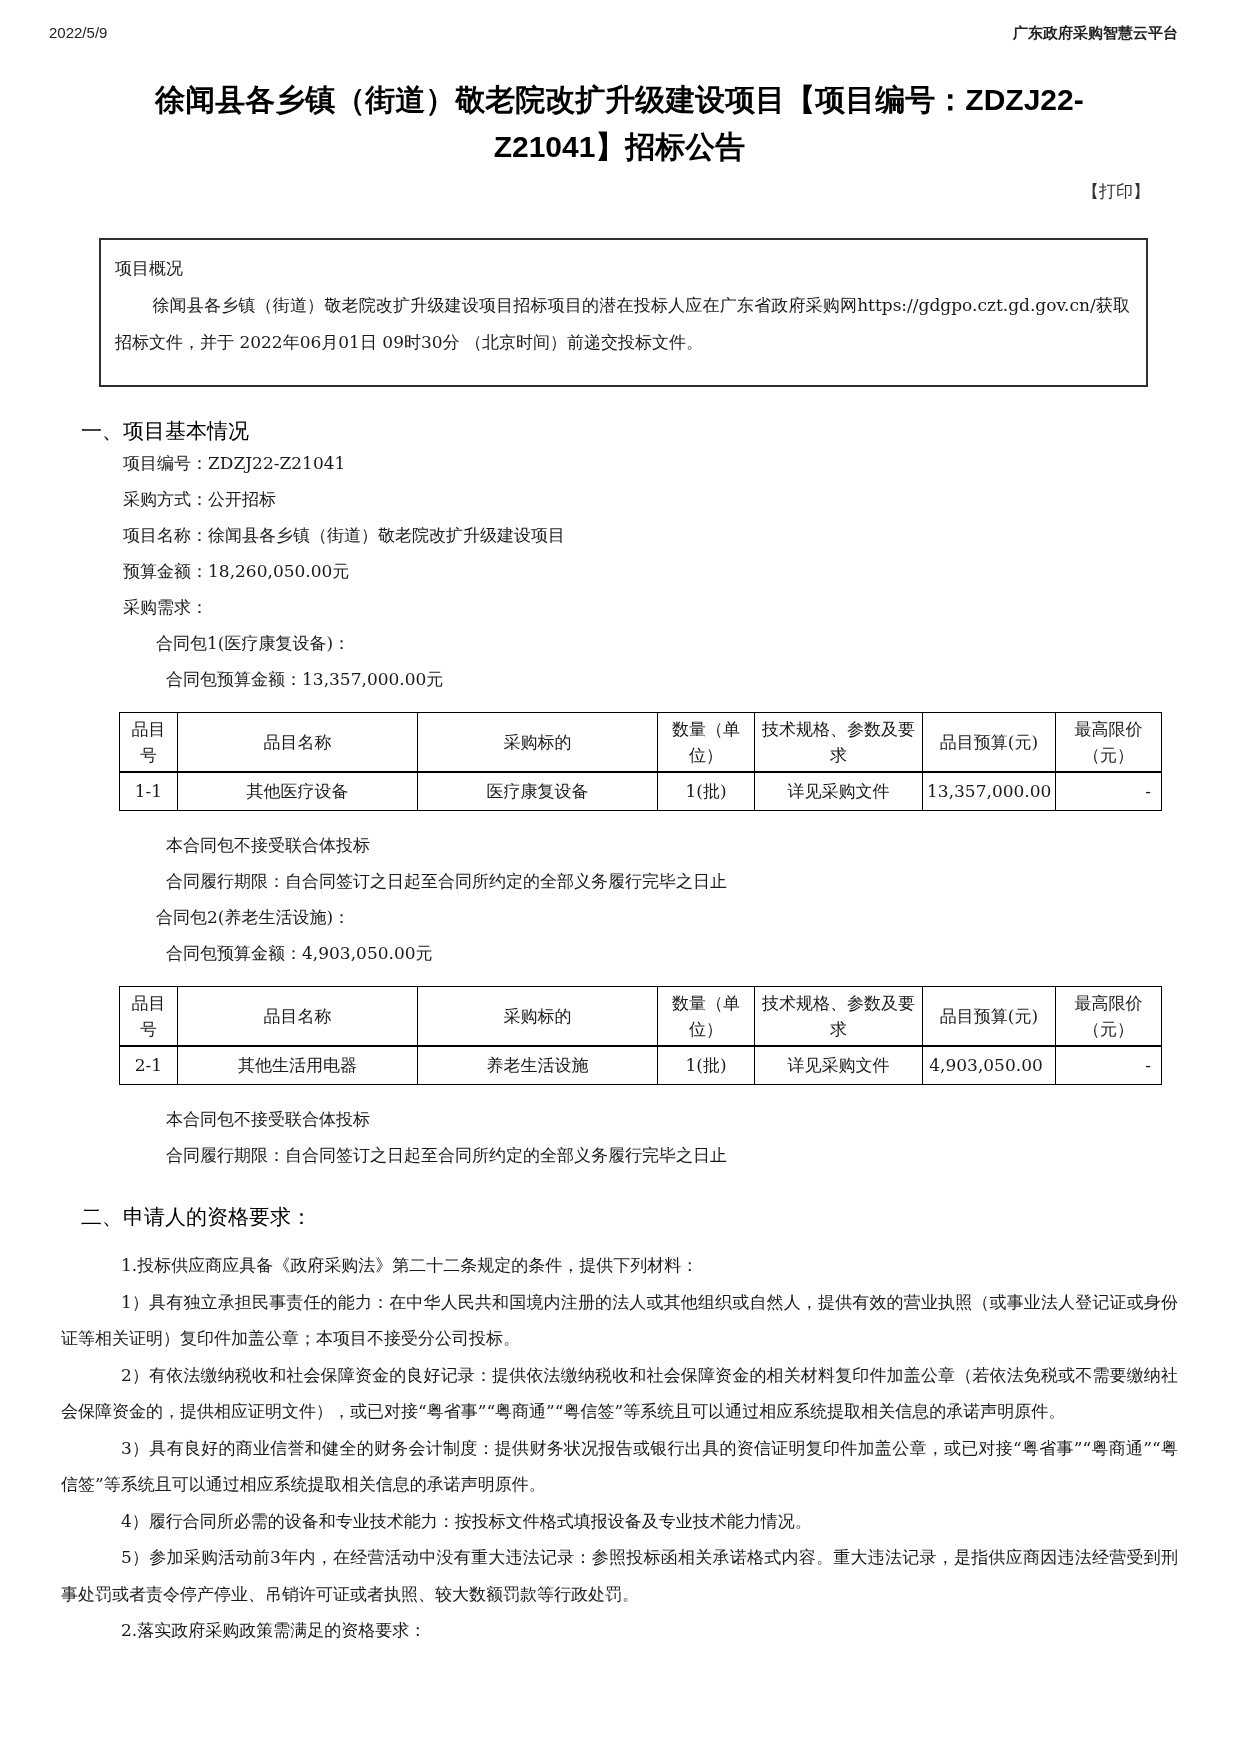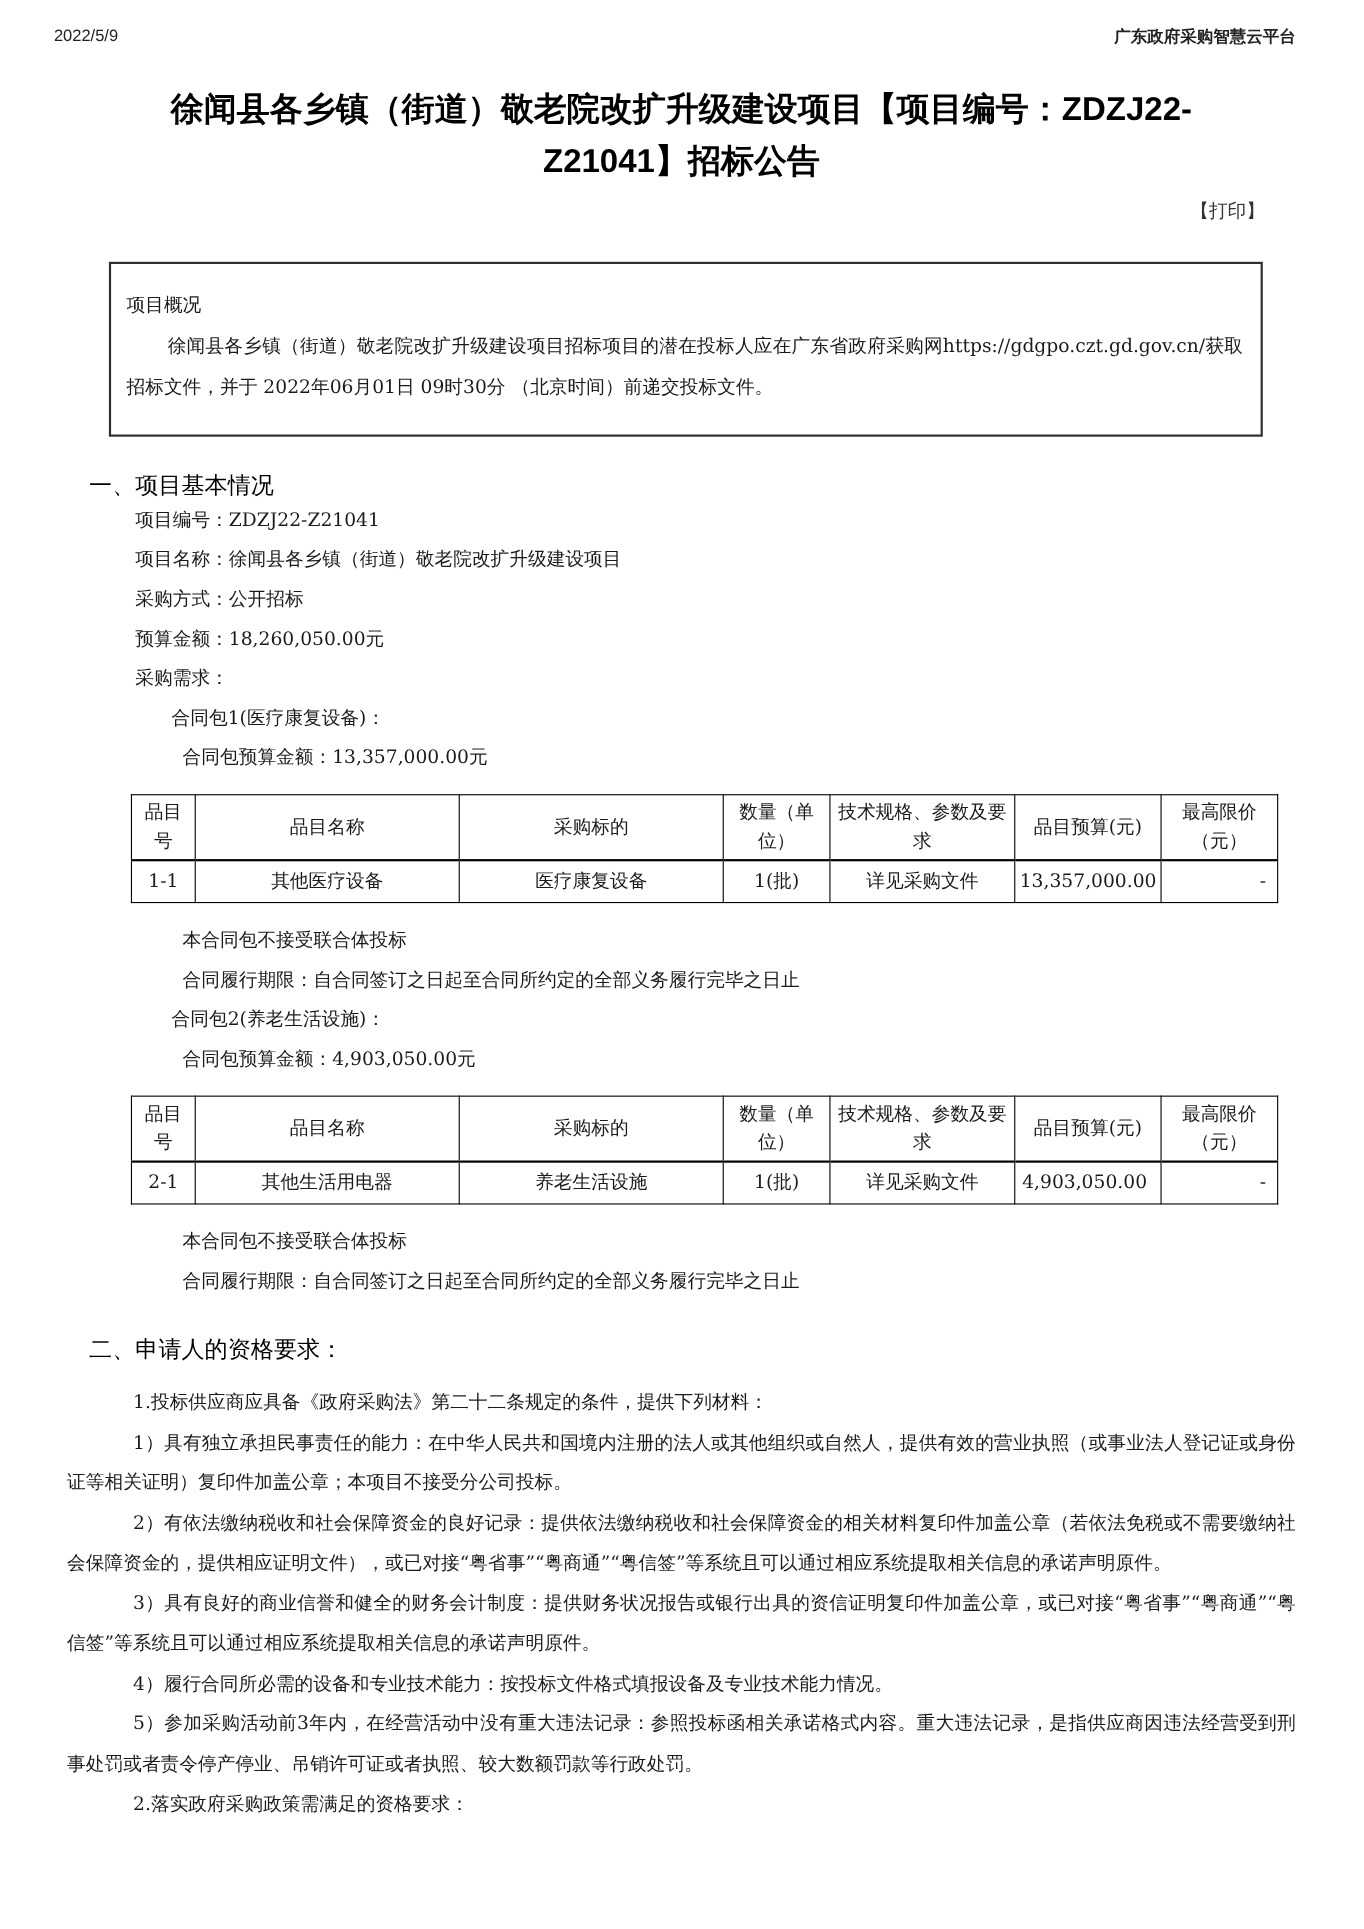--- a/index.html
+++ b/index.html
@@ -13,21 +13,21 @@
   .topbar .date{position:absolute;left:-12px;top:24px;}
   .topbar .site{position:absolute;left:0;right:0;top:24px;text-align:right;font-weight:bold;}
   
   h1.title{margin:26px auto 0 auto;max-width:940px;text-align:center;
            font-family:Liberation Sans, sans-serif;font-weight:700;
            font-size:30px;line-height:47px;color:#000;}
   .print-row{text-align:right;margin:10px 28px 0 0;height:24px;}
   .print-link{font-size:17px;color:#333;cursor:pointer;text-decoration:none;font-family:Liberation Serif, serif;}
   
   .overview-box{box-sizing:border-box;margin:34px 0 0 38px;width:1049px;
-                border:2px solid #2f2f2f;padding:20px 16px 24px 14px;}
+                border:2px solid #2f2f2f;padding:10px 16px 24px 14px;}
   .overview-box .ov-heading{margin:0;font-size:17px;line-height:37px;}
   .overview-box .ov-body{margin:0;font-size:17px;line-height:37px;
                          text-align:justify;text-indent:2.2em;word-break:break-all;}
   
   h2.sec{margin:30px 0 0 20px;font-size:21px;font-weight:500;color:#000000;}
   .field{margin:0 0 0 62px;font-size:17px;line-height:36px;white-space:pre-wrap;}
   .pkg-title{margin:0 0 0 95px;font-size:17px;line-height:36px;}
   .pkg-sub{margin:0 0 0 105px;font-size:17px;line-height:36px;}
   .note{margin:16px 0 0 105px;font-size:17px;line-height:36px;}
   .note + .note{margin-top:0;}
@@ -68,22 +68,22 @@
   </div>
 
   <div class="overview-box">
     <p class="ov-heading">项目概况</p>
     <p class="ov-body">徐闻县各乡镇（街道）敬老院改扩升级建设项目招标项目的潜在投标人应在广东省政府采购网https://gdgpo.czt.gd.gov.cn/获取招标文件，并于 2022年06月01日 09时30分 （北京时间）前递交投标文件。</p>
   </div>
 
   <h2 class="sec">一、项目基本情况</h2>
 
   <p class="field">项目编号：ZDZJ22-Z21041</p>
+  <p class="field">采购方式：公开招标</p>
   <p class="field">项目名称：徐闻县各乡镇（街道）敬老院改扩升级建设项目</p>
-  <p class="field">采购方式：公开招标</p>
   <p class="field">预算金额：18,260,050.00元</p>
   <p class="field">采购需求：</p>
 
   <p class="pkg-title">合同包1(医疗康复设备)：</p>
   <p class="pkg-sub">合同包预算金额：13,357,000.00元</p>
 
   <table class="items">
     <colgroup>
       <col style="width:58px">
         <col style="width:240px">

